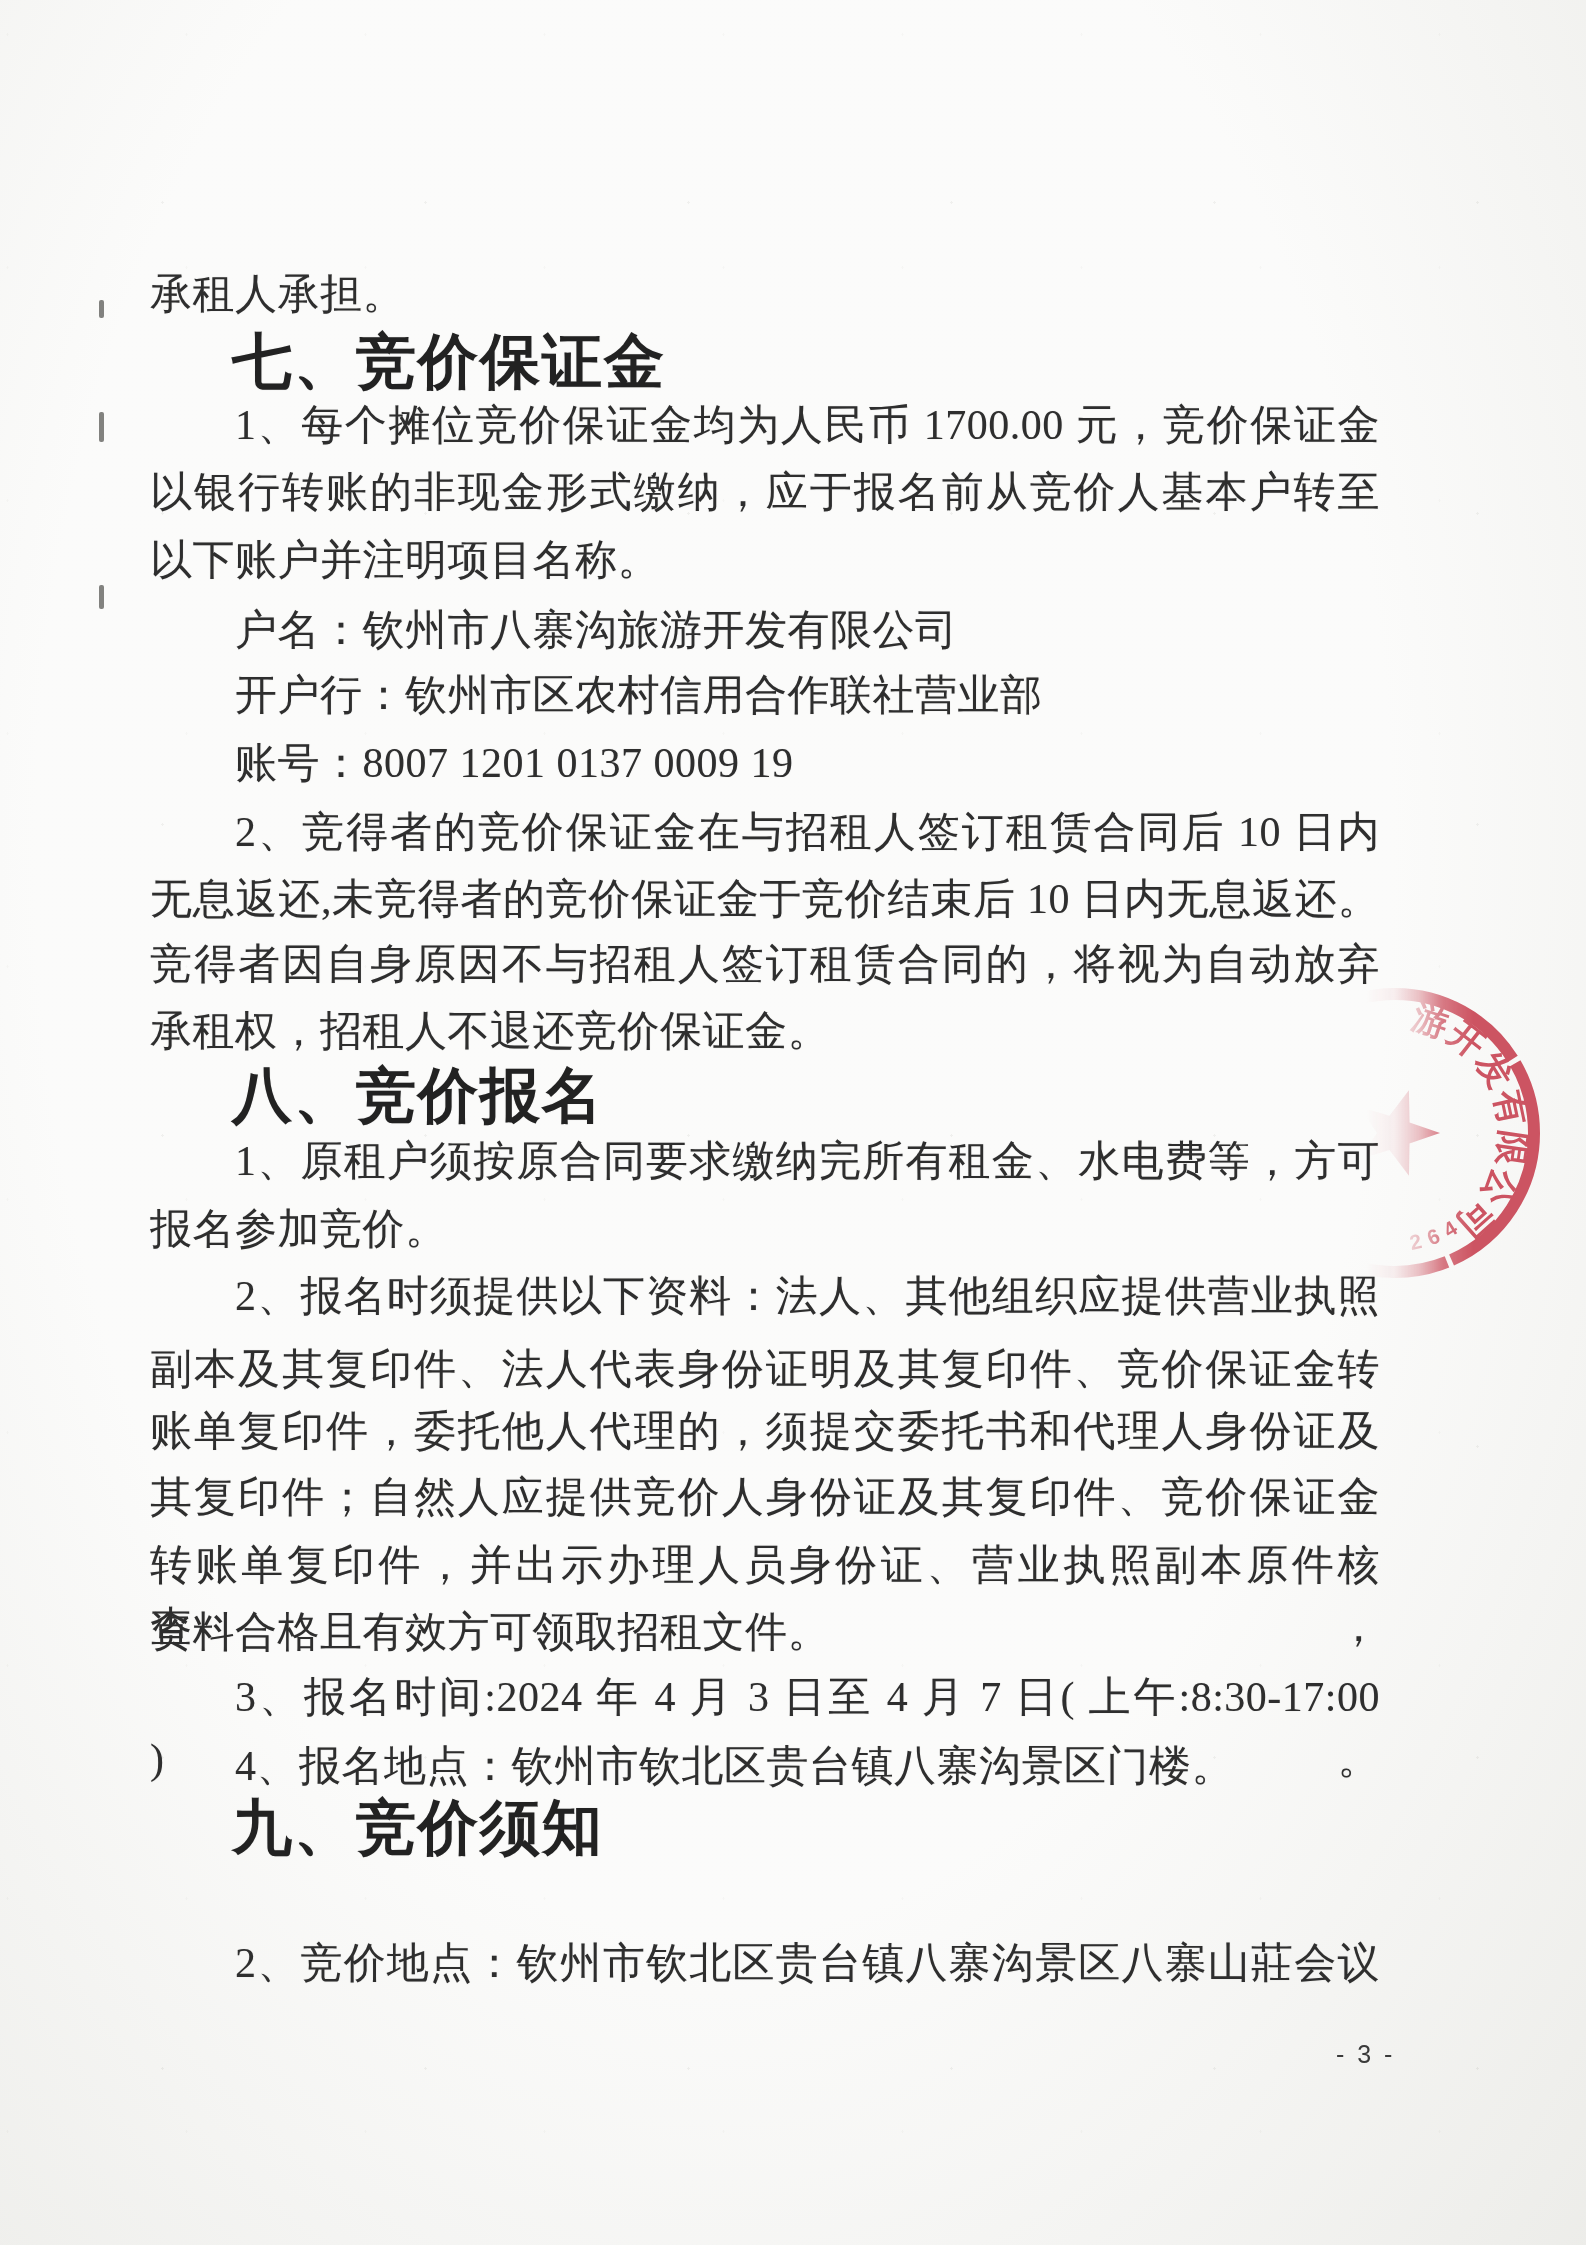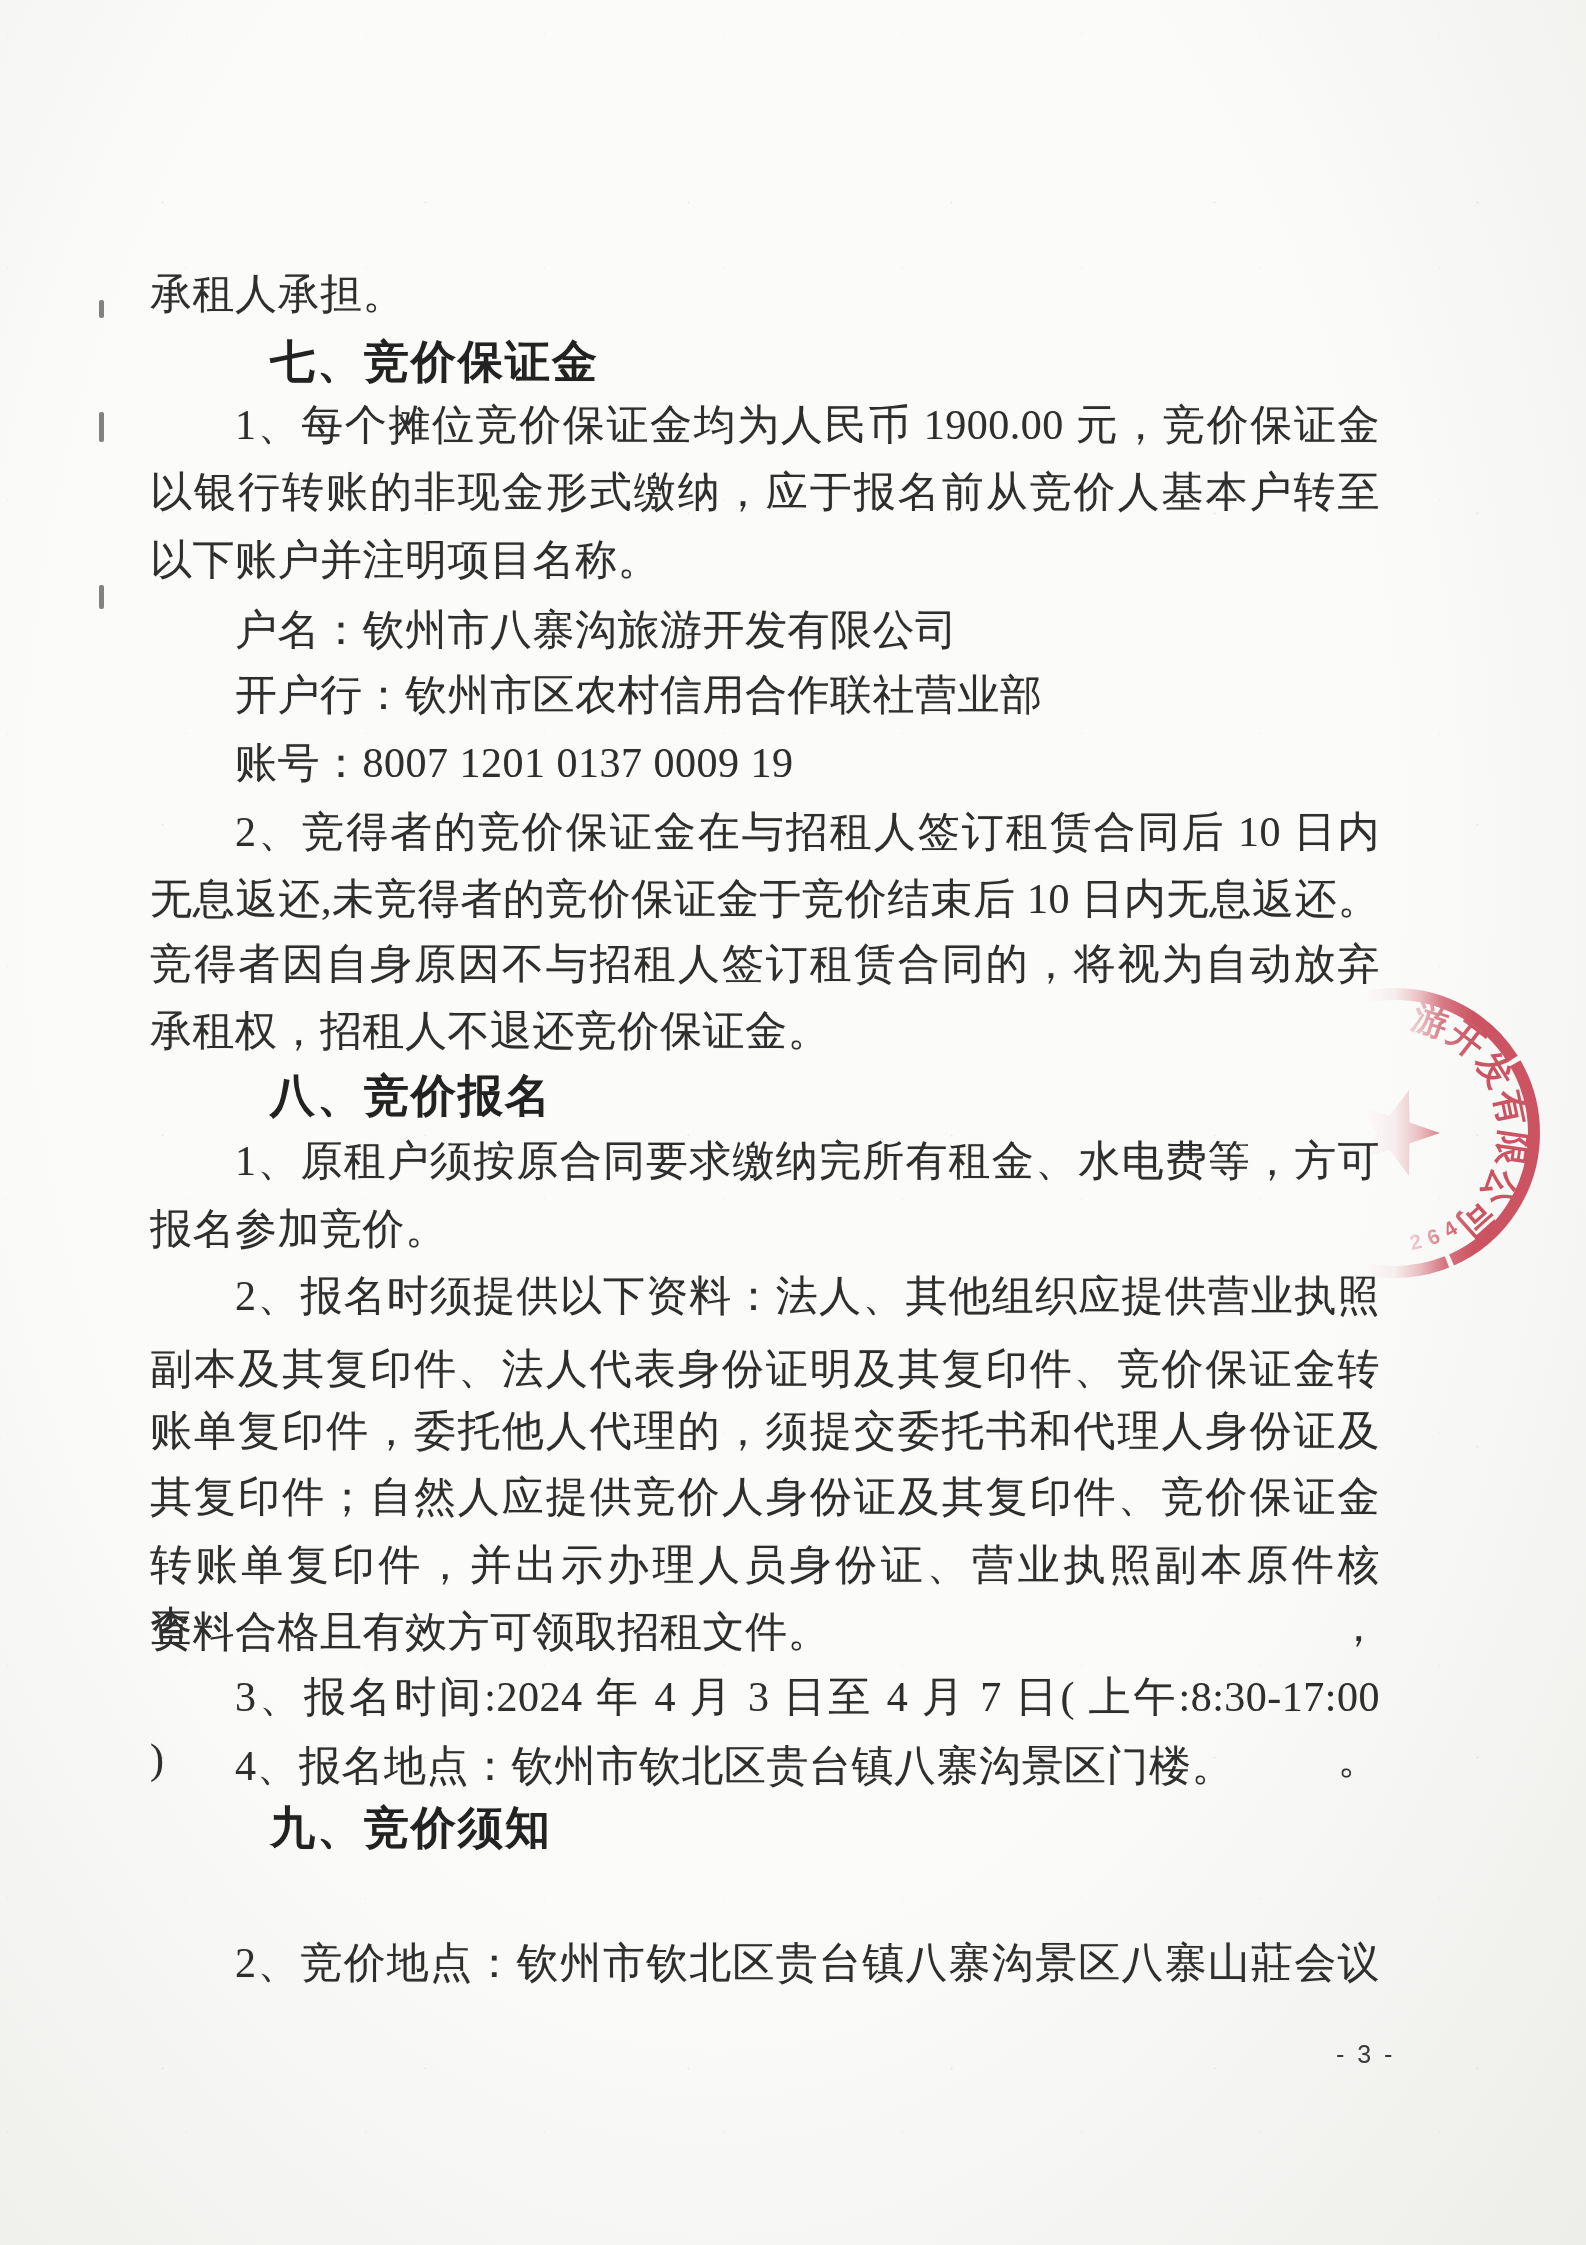--- a/index.html
+++ b/index.html
@@ -33,24 +33,23 @@
     white-space:normal;
     text-align:justify;
     text-align-last:justify;
   }
   .indent{ text-indent:85px; }
   .ind2{ left:235px; }
   .heading{
     left:232px;
     font-family:"Liberation Sans","DejaVu Sans",sans-serif;
     font-weight:bold;
-    font-size:45px;
+    font-size:60px;
     color:#222222;
     letter-spacing:2px;
-    margin-left:38px;
   }
   .pagenum{
     position:absolute;
     left:1336px;top:2040px;
     font-family:"Liberation Sans","DejaVu Sans",sans-serif;
     font-size:25px;
     letter-spacing:3px;
     color:#3a3a3a;
   }
   .stamp{
@@ -68,21 +67,21 @@
     border-radius:2px;
   }
 </style>
 </head>
 <body>
 
 <div class="page">
 
   <div class="line" style="top:263px">承租人承担。</div>
   <div class="line heading" style="top:331px">七、竞价保证金</div>
-  <div class="line full indent" style="top:394px">1、每个摊位竞价保证金均为人民币 1900.00 元，竞价保证金</div>
+  <div class="line full indent" style="top:394px">1、每个摊位竞价保证金均为人民币 1700.00 元，竞价保证金</div>
   <div class="line full" style="top:461px">以银行转账的非现金形式缴纳，应于报名前从竞价人基本户转至</div>
   <div class="line" style="top:529px">以下账户并注明项目名称。</div>
   <div class="line ind2" style="top:599px">户名：钦州市八寨沟旅游开发有限公司</div>
   <div class="line ind2" style="top:664px">开户行：钦州市区农村信用合作联社营业部</div>
   <div class="line ind2" style="top:732px">账号：8007 1201 0137 0009 19</div>
   <div class="line full indent" style="top:801px">2、竞得者的竞价保证金在与招租人签订租赁合同后 10 日内</div>
   <div class="line full" style="top:868px">无息返还,未竞得者的竞价保证金于竞价结束后 10 日内无息返还。</div>
   <div class="line" style="top:1000px">承租权，招租人不退还竞价保证金。</div>
   <div class="line full" style="top:933px">竞得者因自身原因不与招租人签订租赁合同的，将视为自动放弃</div>
   <div class="line heading" style="top:1065px">八、竞价报名</div>

